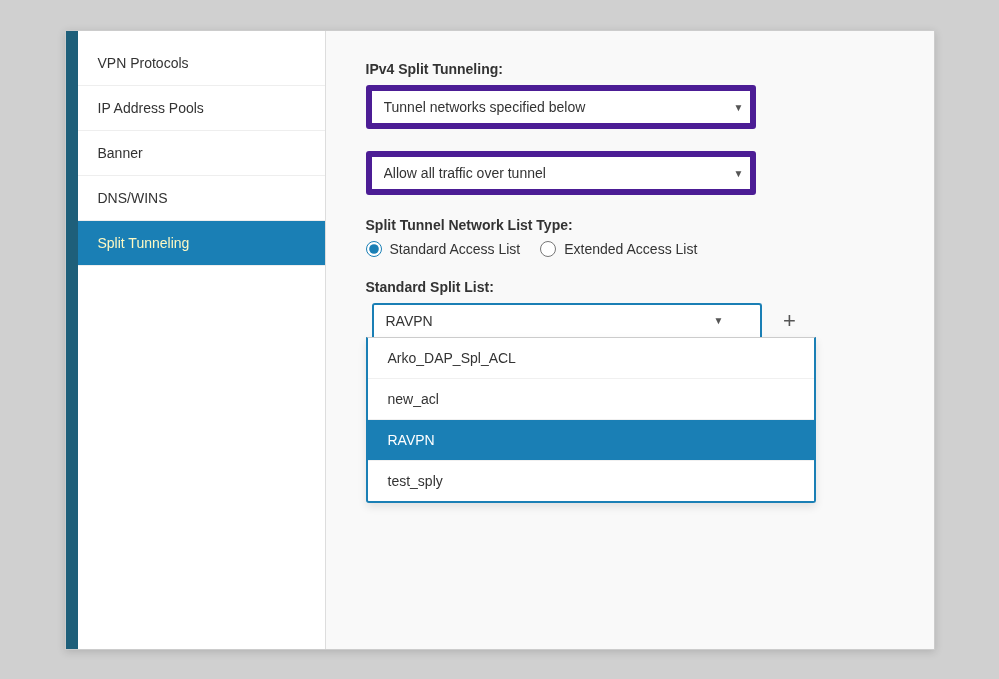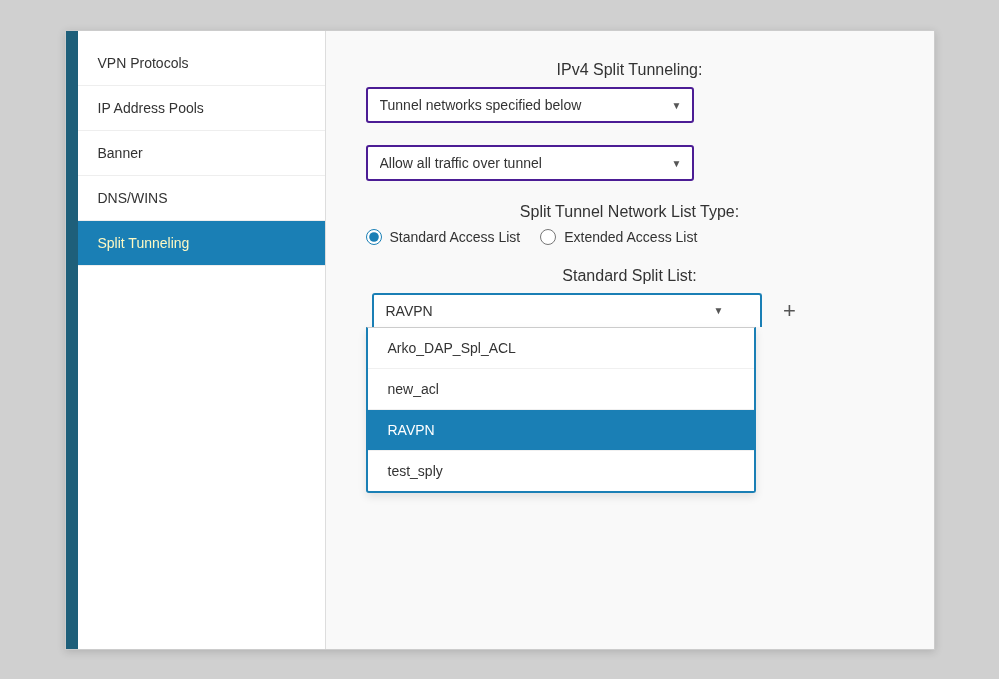--- a/index.html
+++ b/index.html
@@ -62,36 +62,35 @@
       background: #f9f9f9;
       overflow-y: auto;
       position: relative;
     }
 
     .field-group {
       margin-bottom: 22px;
     }
 
     .field-label {
-      font-size: 16px;
+      font-size: 14px;
       color: #333;
       margin-bottom: 8px;
-      font-weight: normal;
-      text-align: center;
+      font-weight: bold;
     }
 
     .select-wrapper {
       position: relative;
       display: inline-block;
     }
 
     .select-box {
-      width: 328px;
+      width: 390px;
       padding: 8px 36px 8px 12px;
-      border: 2px solid #4c1d95;
+      border: 6px solid #4c1d95;
       border-radius: 3px;
       background: #fff;
       font-size: 14px;
       color: #333;
       appearance: none;
       -webkit-appearance: none;
       cursor: pointer;
     }
 
     .select-arrow {
@@ -155,21 +154,21 @@
     .dropdown-arrow {
       color: #555;
       font-size: 10px;
       margin-left: 8px;
     }
 
     .dropdown-list {
       position: absolute;
       top: 100%;
       left: 0;
-      width: 390px;
+      width: 450px;
       border: 2px solid #1a7fb5;
       border-top: 1px solid #ccc;
       border-radius: 0 0 3px 3px;
       background: #fff;
       z-index: 100;
       box-shadow: 0 4px 8px rgba(0,0,0,0.1);
     }
 
     .dropdown-option {
       padding: 12px 20px;

